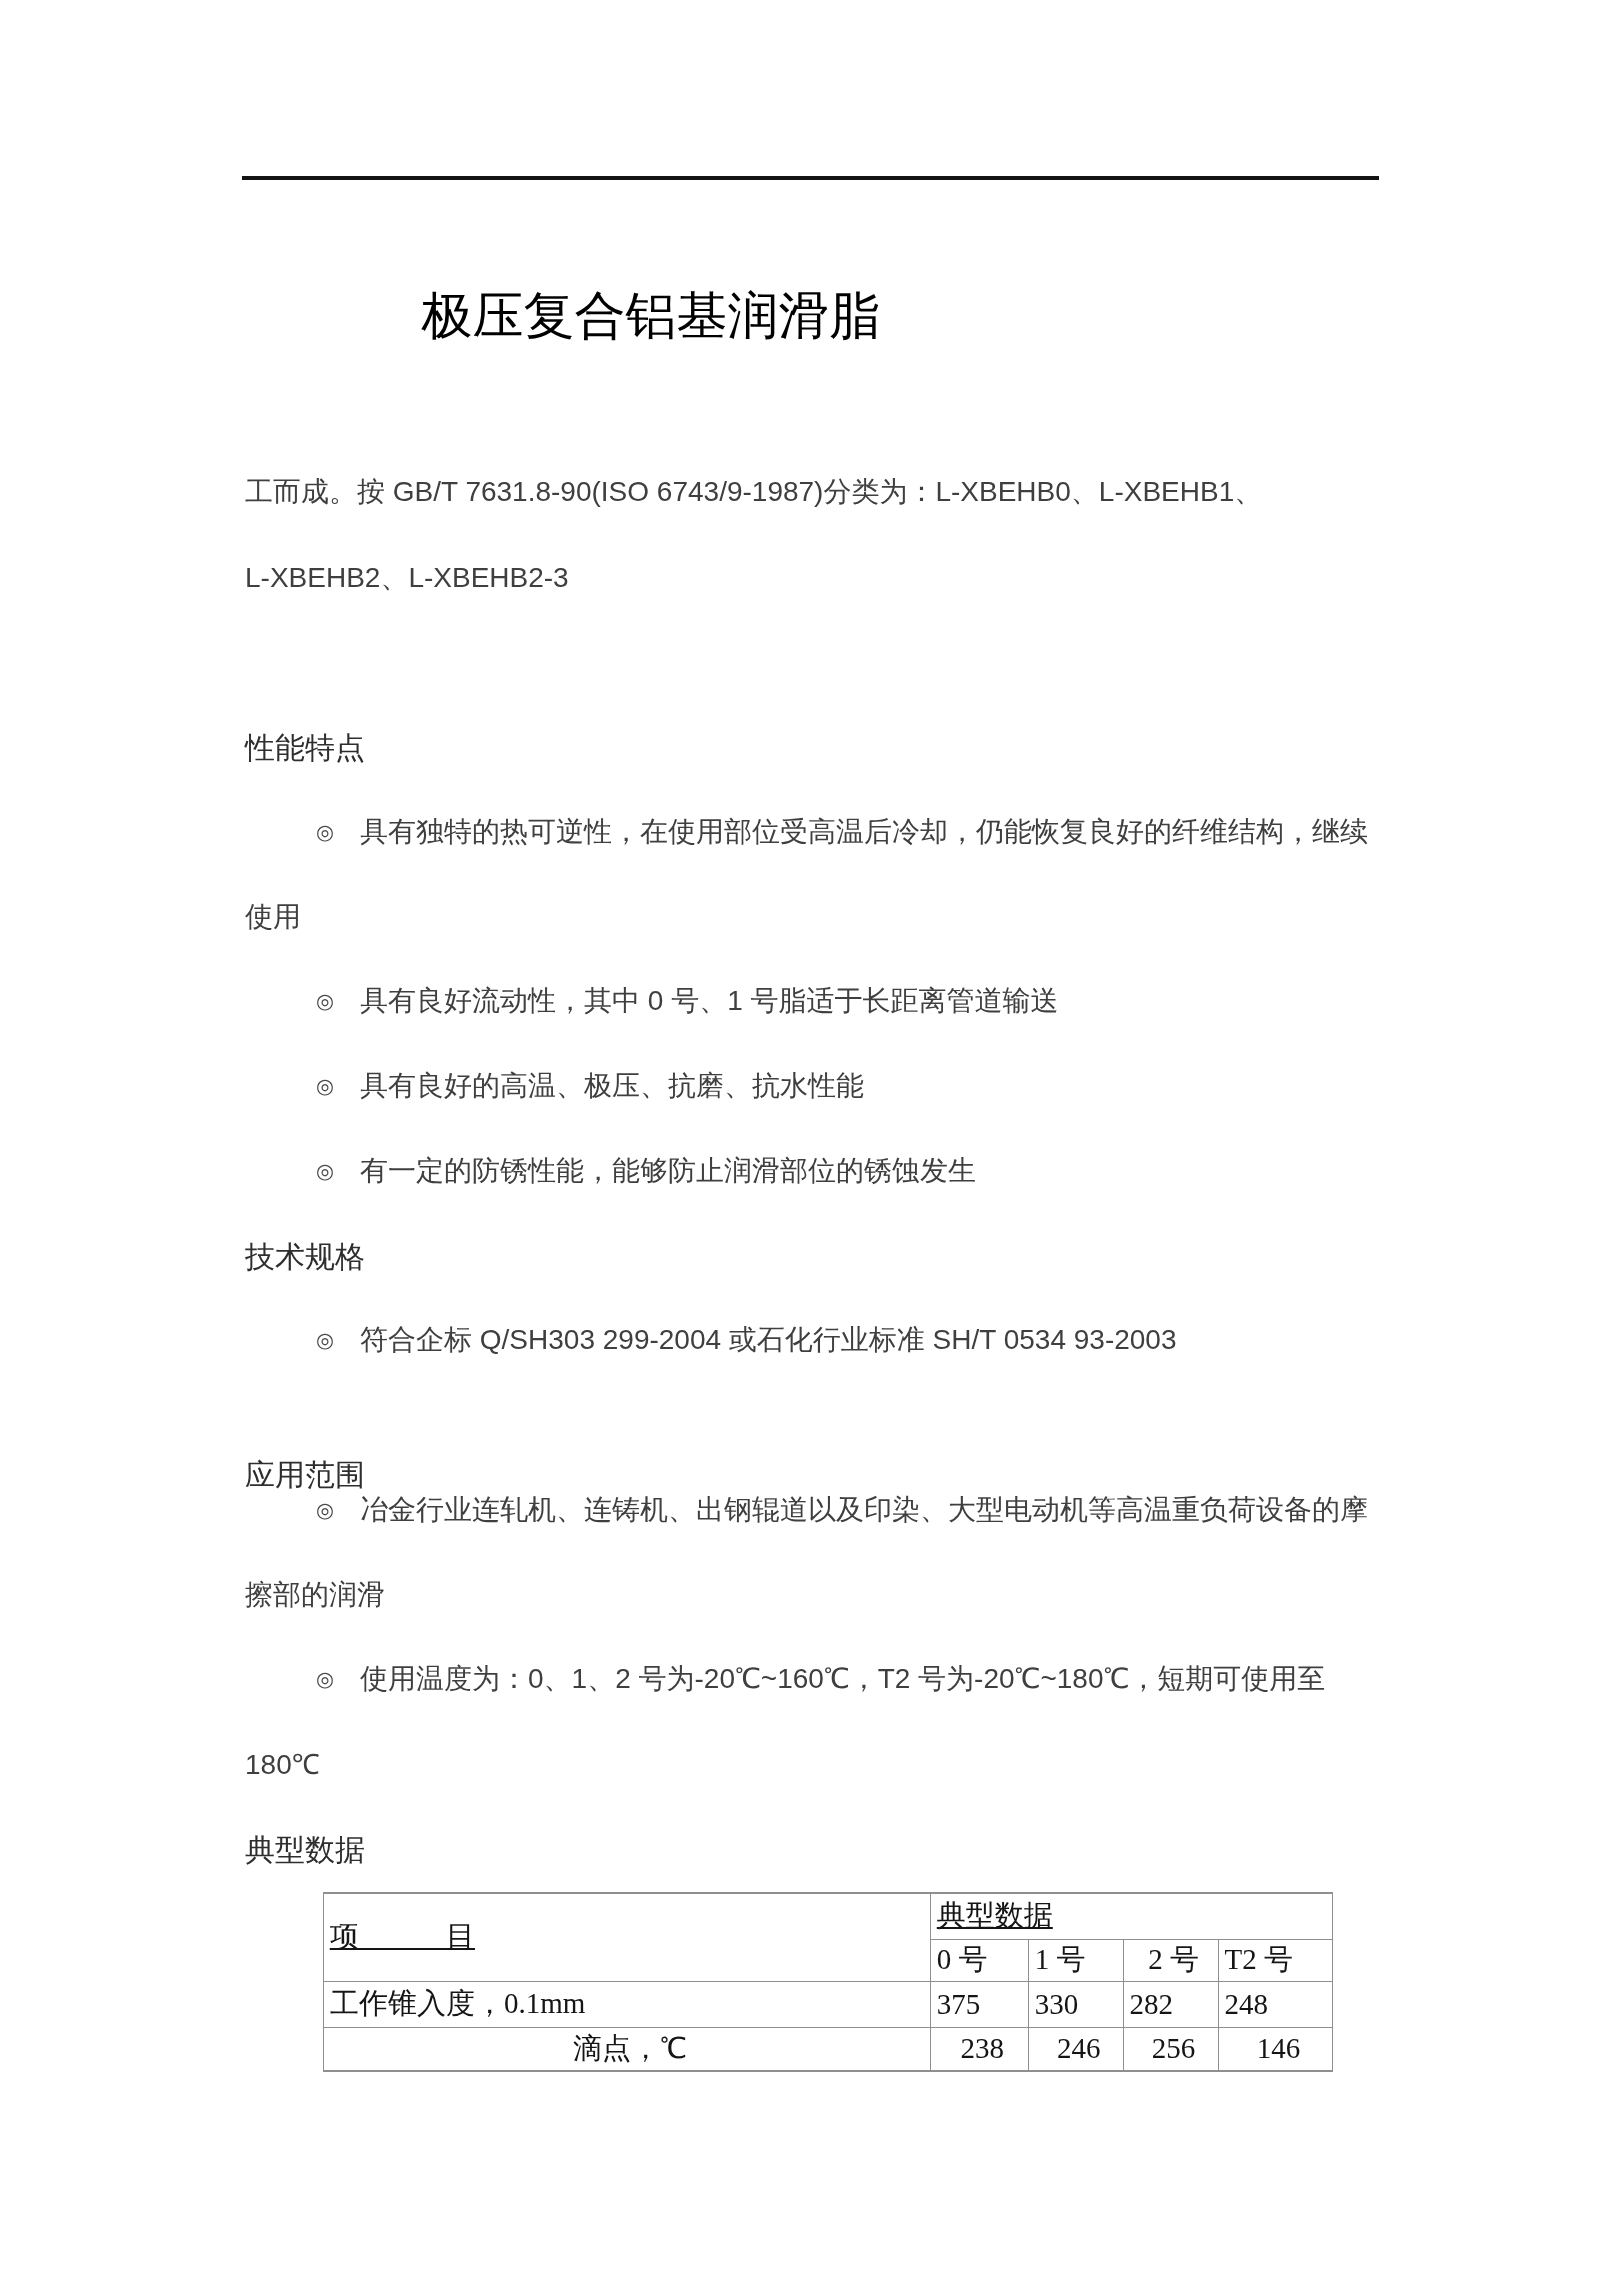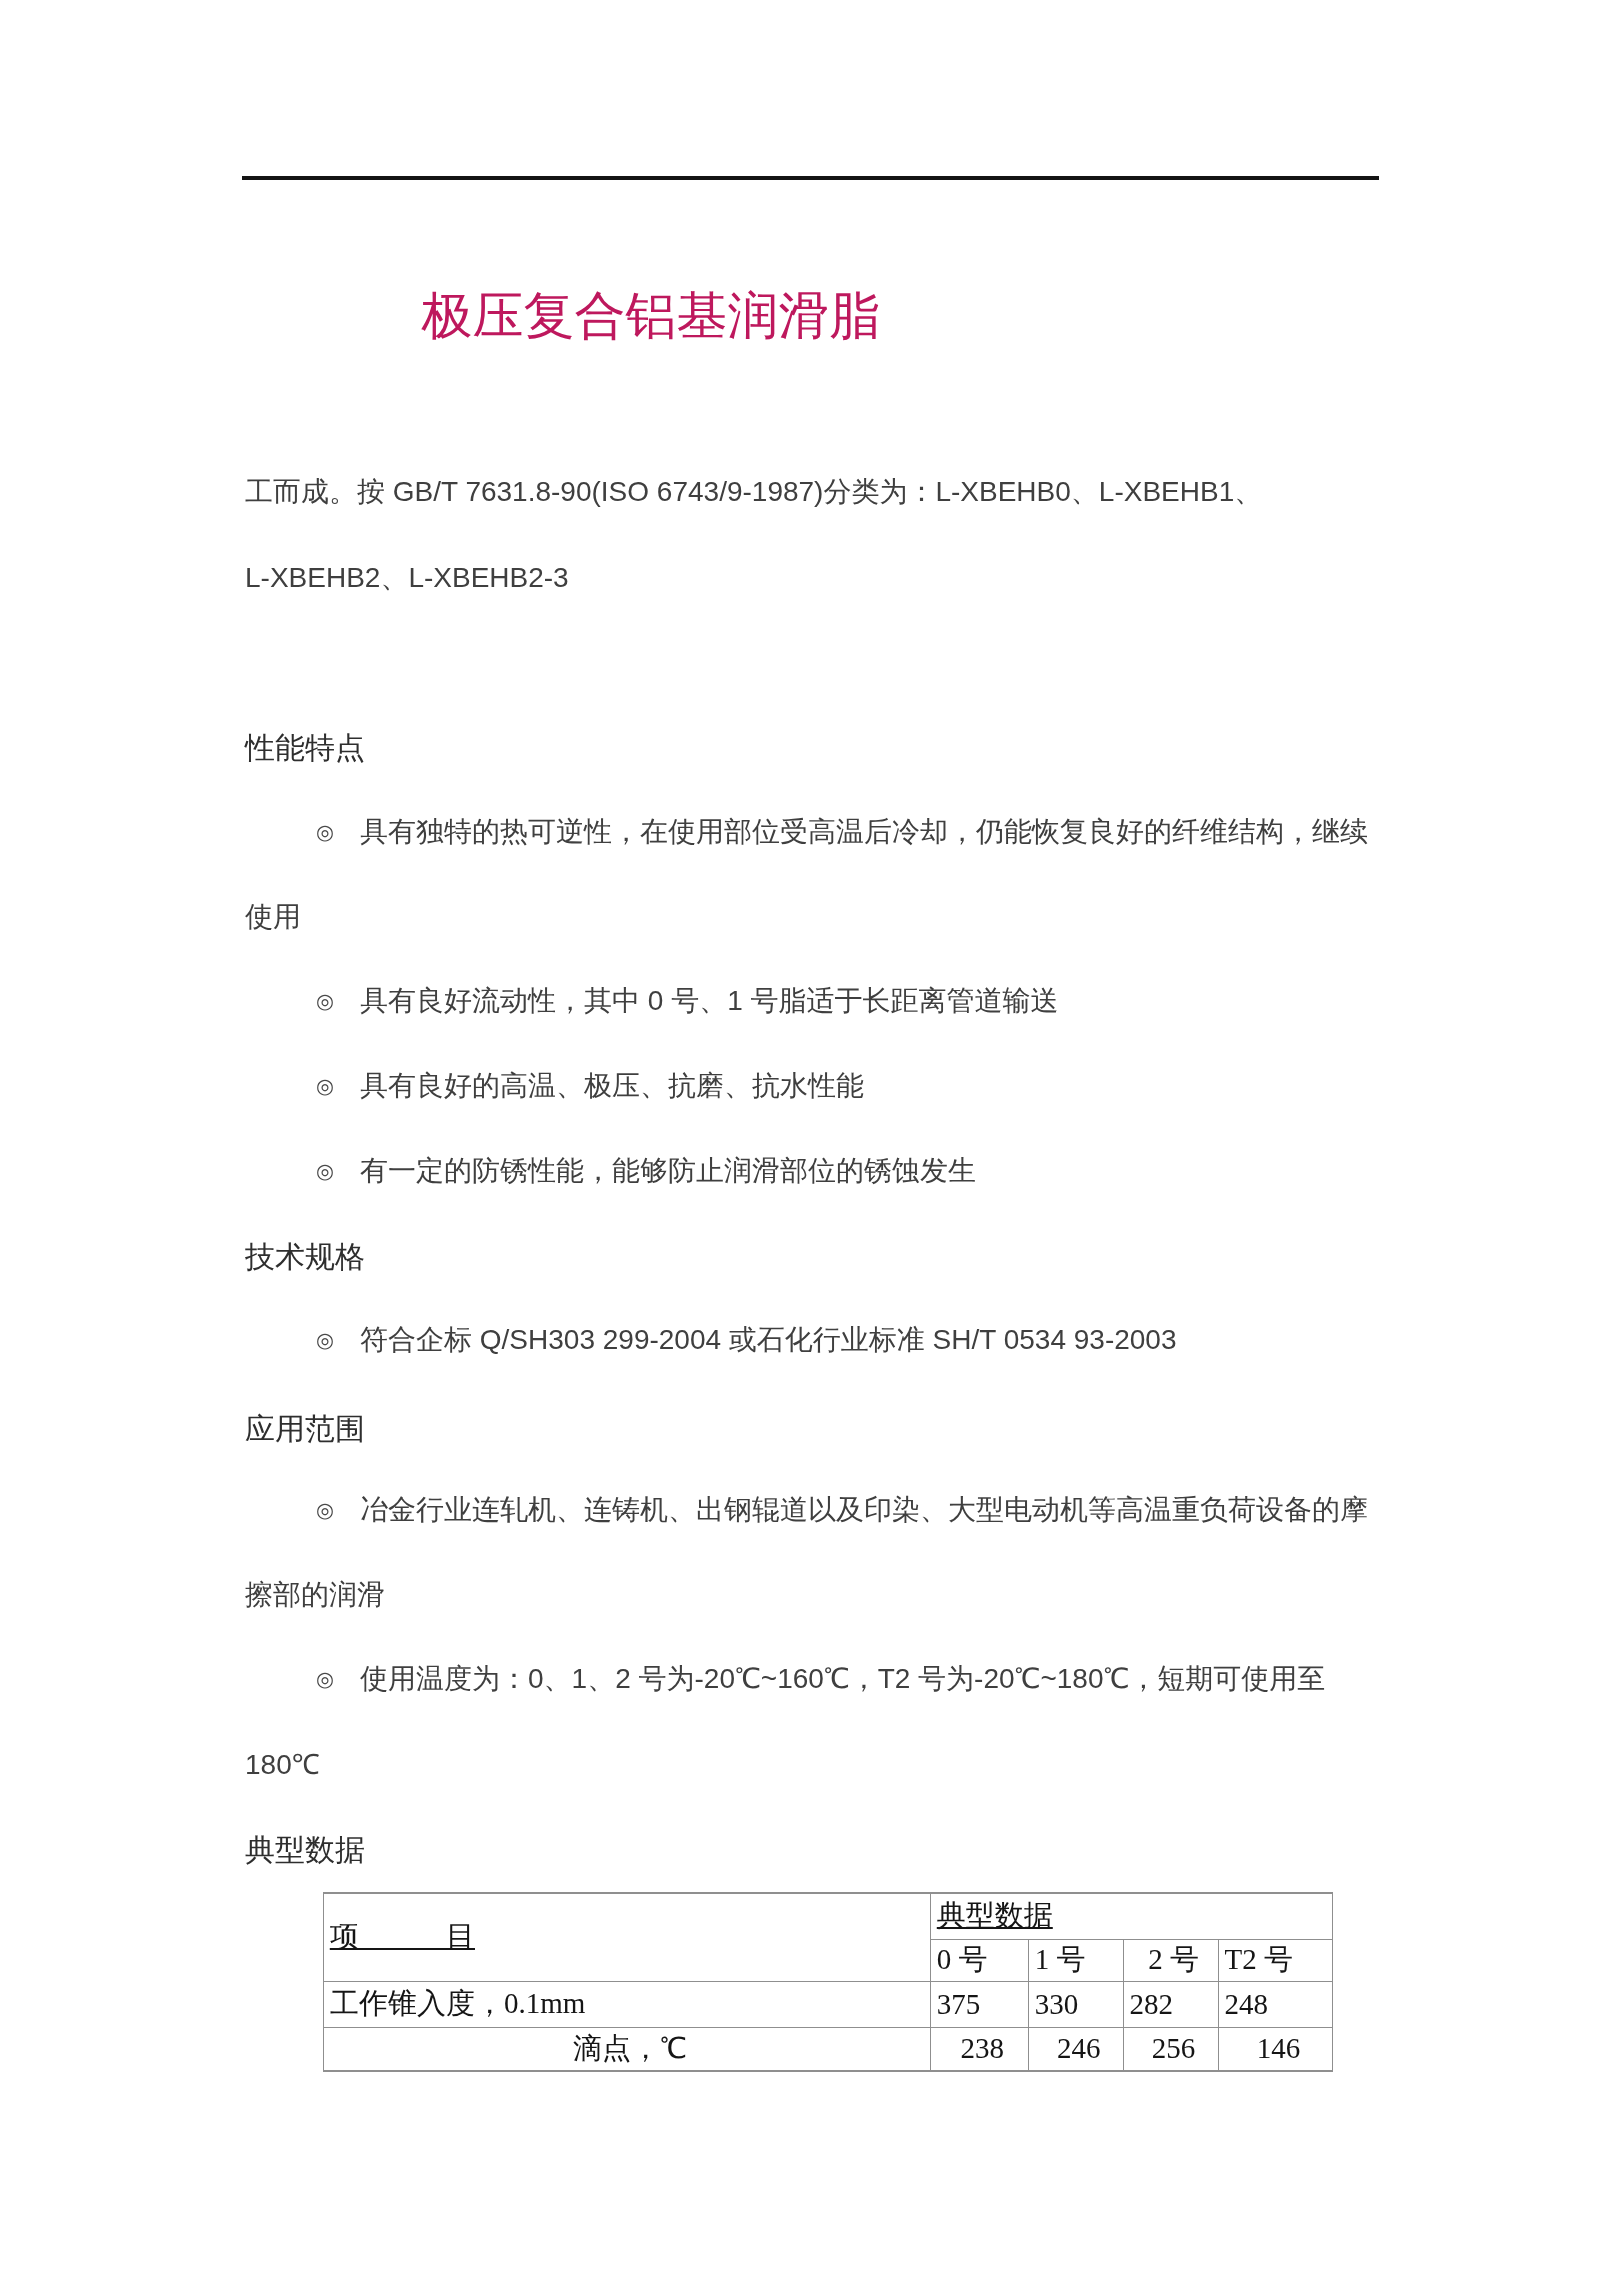--- a/index.html
+++ b/index.html
@@ -17,21 +17,21 @@
     width:1137px; height:3.9px;
     background:#141414;
   }
   .doc-title {
     position:absolute;
     left:0; top:287px;
     width:1302px;
     text-align:center;
     font-size:51px;
     line-height:1.15;
-    color:#be185d;
+    color:#000000;
     letter-spacing:0px;
     white-space:nowrap;
   }
   .line {
     position:absolute;
     left:245px;
     font-size:28px;
     line-height:1.25;
     color:#3f3f3f;
     white-space:nowrap;
@@ -109,21 +109,21 @@
   <div class="line bullet" style="top:1153px">
     <span class="marker">◎</span><span>有一定的防锈性能，能够防止润滑部位的锈蚀发生</span>
   </div>
 
   <div class="line heading" style="top:1238px">技术规格</div>
 
   <div class="line bullet" style="top:1322px">
     <span class="marker">◎</span><span>符合企标 Q/SH303 299-2004 或石化行业标准 SH/T 0534 93-2003</span>
   </div>
 
-  <div class="line heading" style="top:1410px">应用范围</div>
+  <div class="line heading" style="top:1456px">应用范围</div>
 
   <div class="line bullet" style="top:1492px">
     <span class="marker">◎</span><span>冶金行业连轧机、连铸机、出钢辊道以及印染、大型电动机等高温重负荷设备的摩</span>
   </div>
   <div class="line" style="top:1577px">擦部的润滑</div>
 
   <div class="line bullet" style="top:1661px">
     <span class="marker">◎</span><span>使用温度为：0、1、2 号为-20℃~160℃，T2 号为-20℃~180℃，短期可使用至</span>
   </div>
   <div class="line" style="top:1747px">180℃</div>

